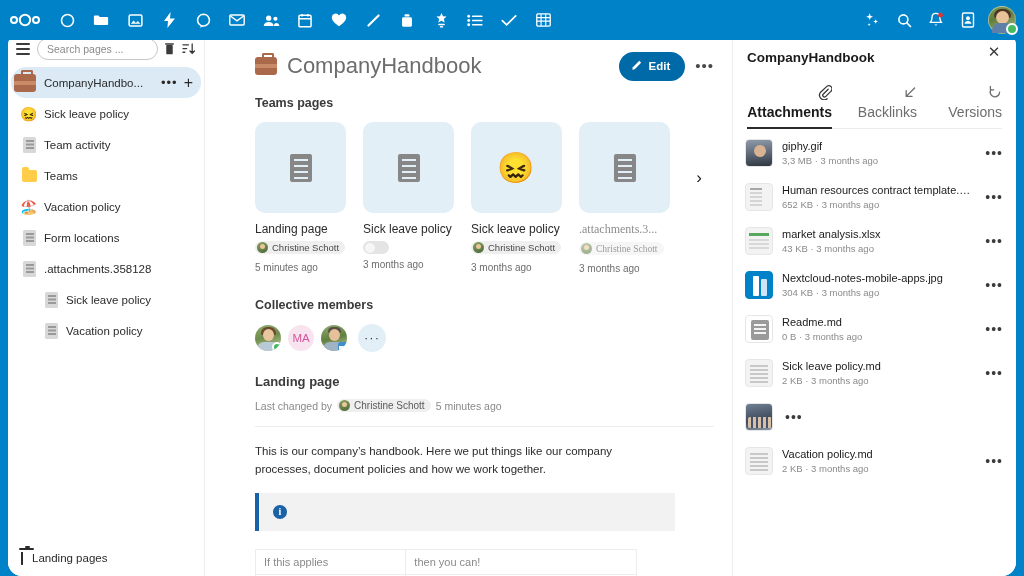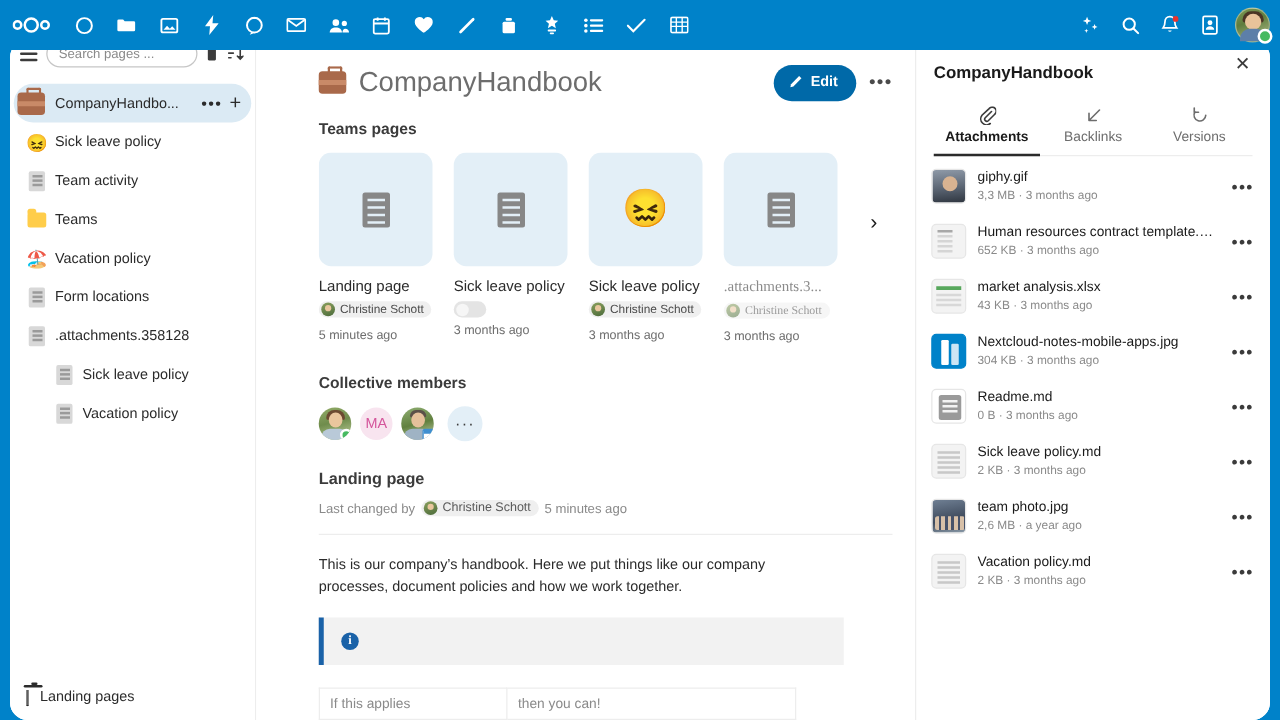--- a/index.html
+++ b/index.html
@@ -82,21 +82,21 @@
   
   .lsidebar {
     width: 197px; height: 100%;
     background: #fff;
     border-right: 1px solid #ededed;
     display: flex; flex-direction: column;
     position: relative;
   }
   .ls-top {
     height: 33px;
-    display: flex; 
+    display: flex; align-items: center;
     padding: 0 8px 0 6px;
     gap: 5px;
   }
   .hamburger {
     width: 22px; height: 22px;
     display: flex; flex-direction: column; justify-content: center; gap: 3px;
     cursor: pointer; padding: 0 2px;
   }
   .hamburger i { display: block; height: 2px; background: #3b3b3b; border-radius: 1px; }
   .search-wrap { flex: 1 1 auto; }
@@ -356,22 +356,22 @@
   .rs-close {
     position: absolute; right: 12px; top: 9px;
     width: 20px; height: 20px; display: flex; align-items: center; justify-content: center;
     font-size: 15px; color: #3b3b3b; cursor: pointer; line-height: 1;
   }
   .rs-tabs {
     display: flex; margin-top: 14px;
     border-bottom: 1px solid #ededed;
   }
   .rs-tab {
-    flex: 1 1 0; text-align: center; padding: 6px 0 7px 0;
-    font-size: 11px; color: #6d6d6d; cursor: pointer;
+    flex: 1 1 0; text-align: right; padding: 6px 0 7px 0;
+    font-size: 14px; color: #6d6d6d; cursor: pointer;
     border-bottom: 2px solid transparent;
     margin-bottom: -1px;
   }
   .rs-tab.active { color: #1a1a1a; font-weight: bold; border-bottom-color: #2b2b2b; }
   .rs-tab .ticon { display: block; height: 16px; margin-bottom: 3px; color: #3b3b3b; }
 
   .att-list { flex: 1 1 auto; overflow: hidden; padding-top: 2px; }
   .att {
     height: 44px; display: flex; align-items: center;
     padding: 0 10px 0 12px; gap: 9px; cursor: pointer;
@@ -912,28 +912,20 @@
               <span>2 KB</span>
               <span>·</span>
               <span>3 months ago</span>
             </div>
           </div>
           <div class="att-dots">•••</div>
         </div>
 
         <div class="att">
           <div class="att-thumb team"></div>
-          <div class="att-meta">
-            <div class="att-name">team photo.jpg</div>
-            <div class="att-sub">
-              <span>2,6 MB</span>
-              <span>·</span>
-              <span>a year ago</span>
-            </div>
-          </div>
           <div class="att-dots">•••</div>
         </div>
 
         <div class="att">
           <div class="att-thumb doc"></div>
           <div class="att-meta">
             <div class="att-name">Vacation policy.md</div>
             <div class="att-sub">
               <span>2 KB</span>
               <span>·</span>

